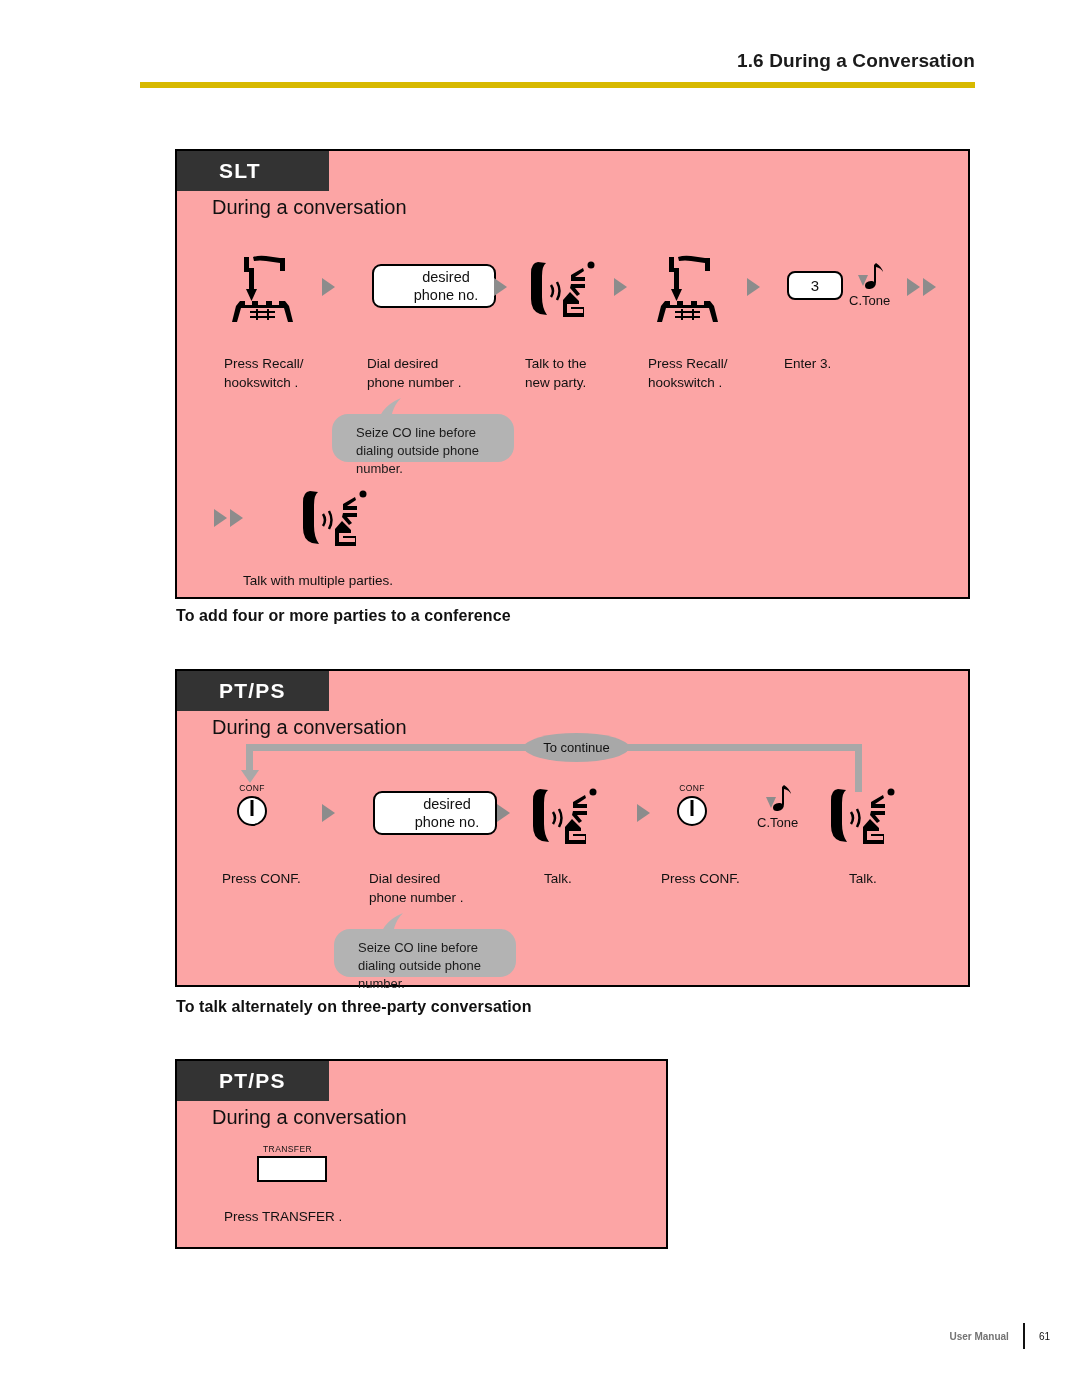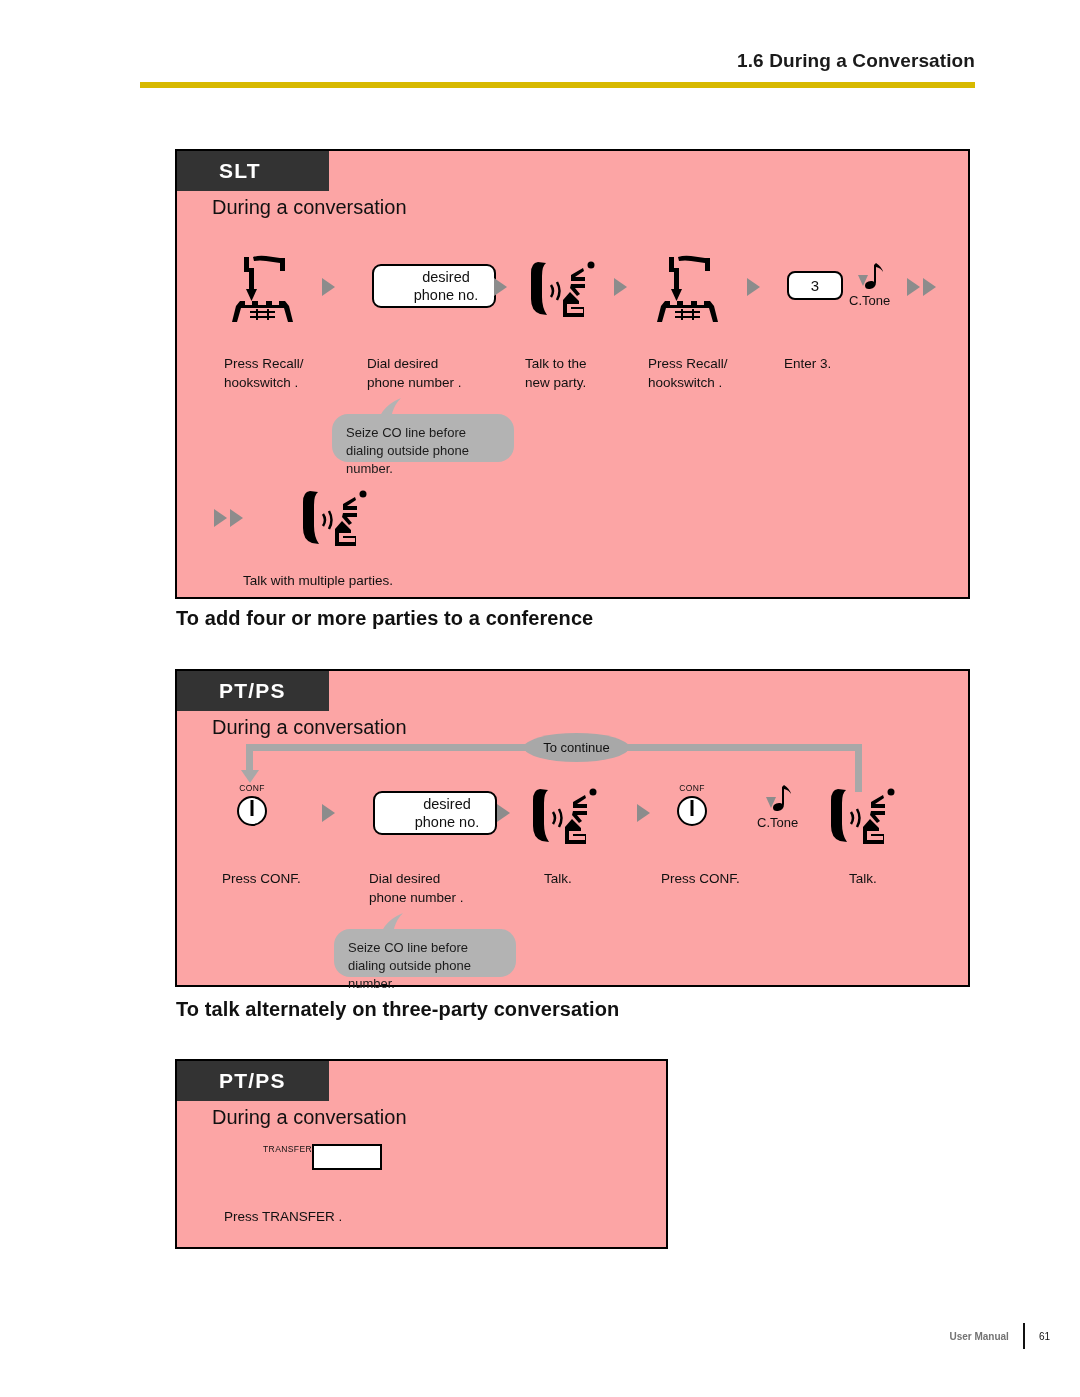--- a/index.html
+++ b/index.html
@@ -27,21 +27,21 @@
     background:#333333;color:#fff;box-sizing:border-box;
     font-size:21px;font-weight:bold;letter-spacing:1.2px;
     display:flex;align-items:center;padding-left:42px;
   }
   .subhead{
     position:absolute;font-size:20px;color:#111;
   }
 
   
   .secthead{
-    position:absolute;font-size:20px;font-weight:bold;color:#111;letter-spacing:.1px;
+    position:absolute;font-size:16px;font-weight:bold;color:#111;letter-spacing:.1px;
   }
 
   
   .step-label{
     position:absolute;font-size:13.5px;line-height:19px;color:#111;white-space:pre-line;
   }
   .tri{
     position:absolute;width:0;height:0;
     border-top:9px solid transparent;border-bottom:9px solid transparent;
     border-left:13px solid #8c8c8c;
@@ -55,30 +55,30 @@
     position:absolute;border:2px solid #000;border-radius:8px;background:#fff;
     box-sizing:border-box;display:flex;align-items:center;justify-content:center;
     font-size:15px;color:#111;
   }
   .ctone-wrap{position:absolute;display:flex;flex-direction:column;align-items:center;}
   .ctone-txt{font-size:13px;color:#111;margin-top:-2px;}
 
   
   .bubble{
     position:absolute;background:#b3b3b3;border-radius:16px;box-sizing:border-box;
-    padding:10px 14px;font-size:13px;line-height:18px;color:#1b1b1b;white-space:pre-line;
+    padding:10px 24px;font-size:13px;line-height:18px;color:#1b1b1b;white-space:pre-line;
   }
   .bubble-tail{position:absolute;}
 
   
   .confkey{position:absolute;display:flex;flex-direction:column;align-items:center;}
   .confkey .cap{font-size:8.5px;letter-spacing:.4px;color:#111;margin-bottom:1px;}
 
   
-  .xferkey{position:absolute;display:flex;flex-direction:row;align-items:flex-start;}
+  .xferkey{position:absolute;display:flex;flex-direction:column;align-items:flex-start;}
   .xferkey .cap{font-size:8.5px;letter-spacing:.4px;color:#111;margin-bottom:2px;padding-left:6px;}
   .xferkey .rect{width:70px;height:26px;border:2px solid #000;background:#fff;box-sizing:border-box;}
 
   
   .loopline{position:absolute;background:#a8a8a8;}
   .loop-ellipse{
     position:absolute;background:#a8a8a8;border-radius:50%;
     display:flex;align-items:center;justify-content:center;
     font-size:13px;color:#111;
   }

